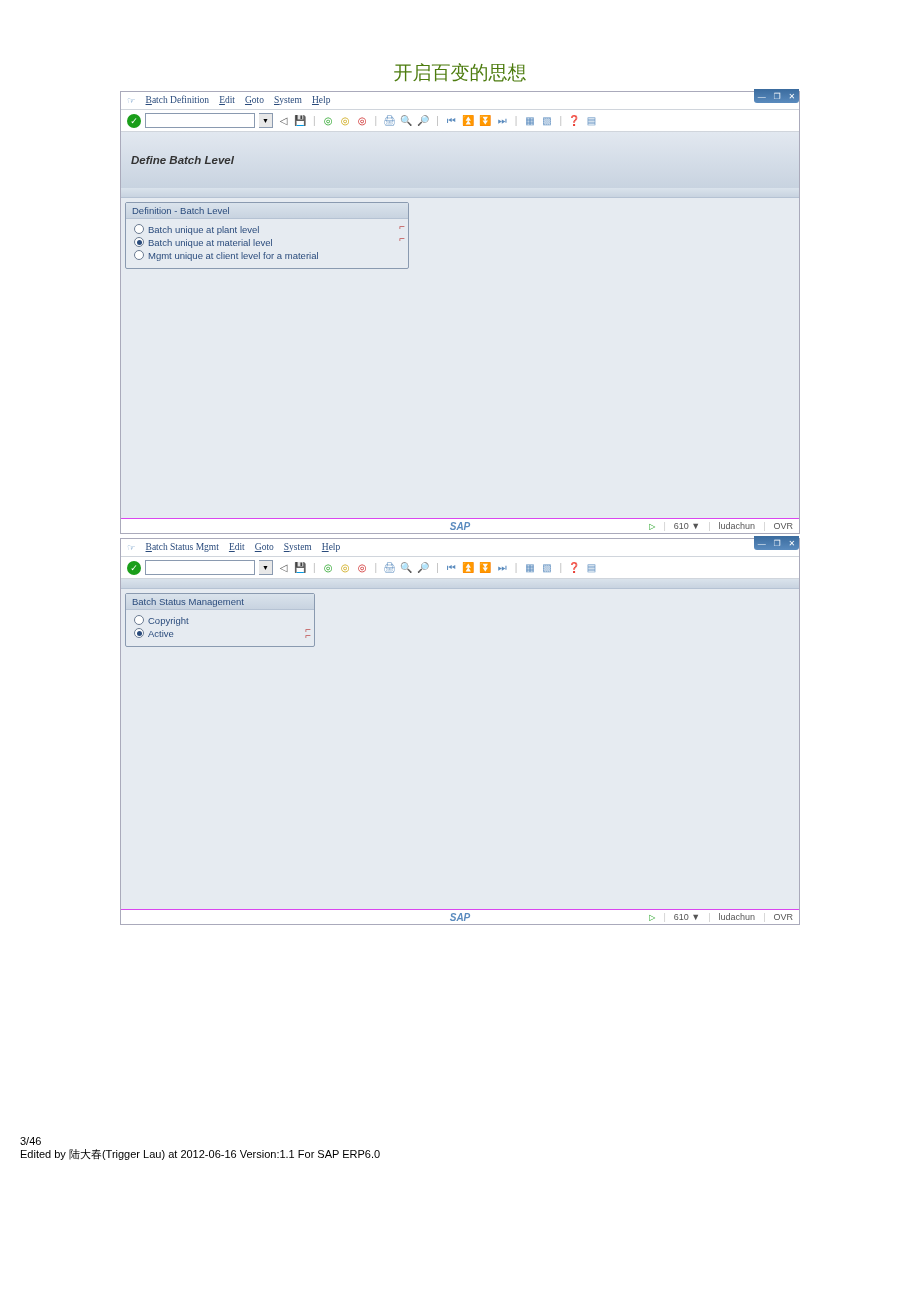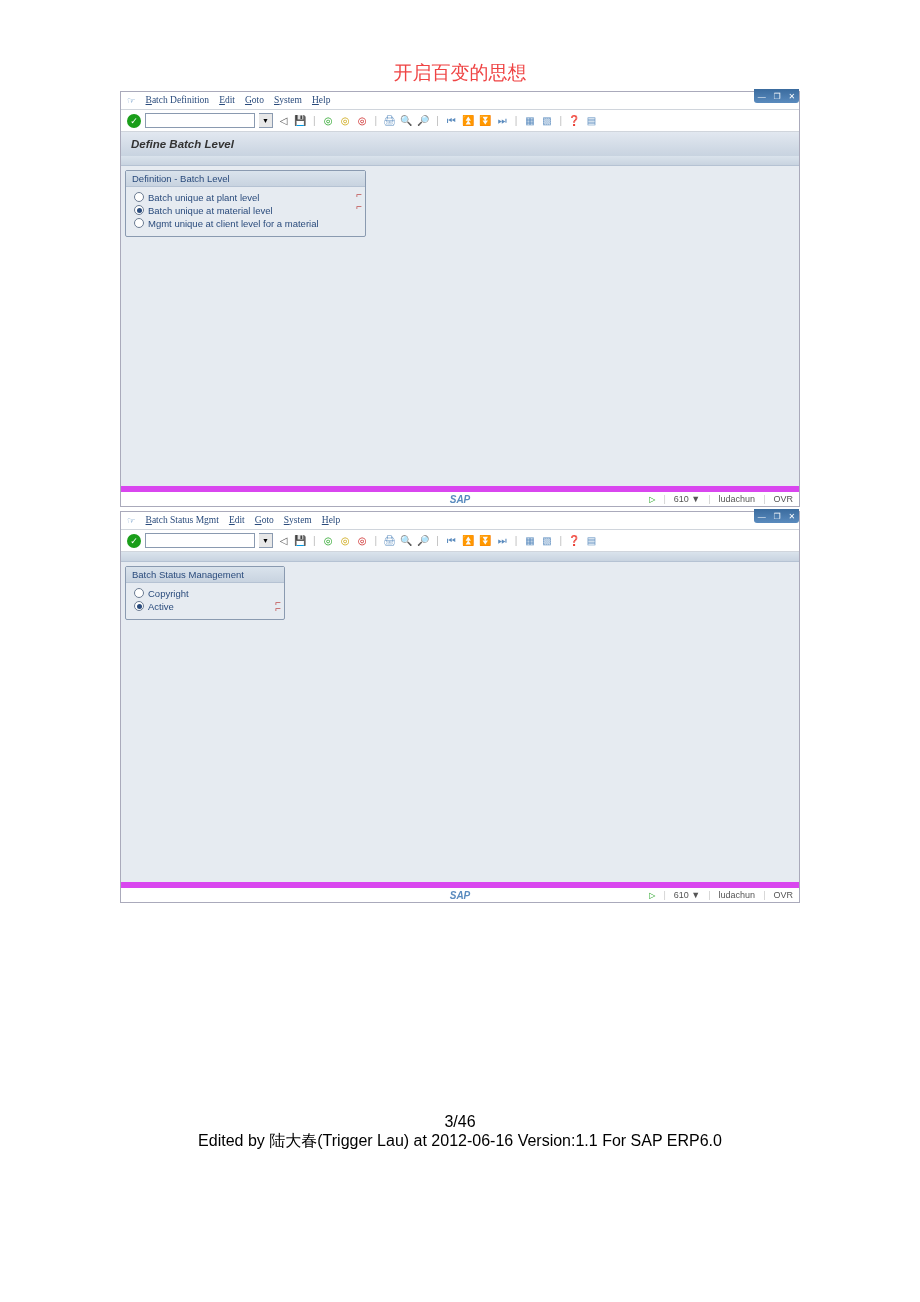--- a/index.html
+++ b/index.html
@@ -10,21 +10,21 @@
     margin: 0 auto;
     font-size: 10px;
   }
   .page {
     padding: 60px 20px 20px 20px;
   }
   .doc-title {
     text-align: center;
     font-size: 19px;
     font-weight: normal;
-    color: #ef4444;
+    color: #4d7c0f;
     margin-bottom: 5px;
   }
   .doc-copyright {
     text-align: center;
     font-size: 12.5px;
     color: #000;
     margin-bottom: 8px;
   }
   .doc-copyright a {
     color: #0000ee;
@@ -112,45 +112,45 @@
   }
   .tb-save { color: #c9a000; }
   .tb-back { color: #555; }
   .tb-green { color: #1a9e1a; }
   .tb-yellow { color: #c9a000; }
   .tb-red { color: #c91414; }
   .tb-doc { color: #5a8bbe; }
   .tb-help { color: #c9a000; }
   .screen-title {
     background: linear-gradient(#e2e8f0, #c8d3e0);
-    padding: 6px 10px;
+    padding: 22px 10px;
     font-size: 11.5px;
     font-weight: bold;
     font-style: italic;
     color: #333;
   }
   .sub-band {
     height: 10px;
     background: linear-gradient(#dae3ec, #c8d3e0);
     border-bottom: 1px solid #b5c2d3;
   }
   .content-area {
     background: #e6ebf1;
     padding: 4px;
     min-height: 320px;
     position: relative;
   }
   .group-box {
     border: 1px solid #8a9ab0;
     background: #e6ebf1;
     border-radius: 2px;
-    width: 241px;
+    width: 284px;
     position: relative;
   }
-  .group-box.narrow { width: 160px; }
+  .group-box.narrow { width: 190px; }
   .group-header {
     background: linear-gradient(#dae3ec, #c8d3e0);
     padding: 2px 6px;
     font-size: 9.5px;
     color: #2a4b7c;
     border-bottom: 1px solid #b5c2d3;
   }
   .group-body {
     padding: 4px 8px 6px 8px;
   }
@@ -177,43 +177,43 @@
     background: #2a4b7c;
     border-radius: 50%;
   }
   .corner-mark {
     position: absolute;
     color: #c05050;
     font-size: 10px;
   }
   .status-bar {
     background: #fff;
-    border-top: 6px solid #d946ef;
+    border-top: 1px solid #d946ef;
     padding: 2px 6px;
     display: flex;
     align-items: center;
     justify-content: flex-end;
     gap: 8px;
     font-size: 9px;
     color: #555;
   }
   .sap-logo {
     position: absolute;
     left: 50%;
     transform: translateX(-50%);
     color: #5a8bbe;
     font-weight: bold;
     font-style: italic;
     font-size: 10px;
   }
   .status-sep { color: #ccc; }
   .status-arrow { color: #1a9e1a; font-size: 8px; }
   .doc-footer {
-    text-align: center;
-    font-size: 16px;
+    text-align: left;
+    font-size: 11px;
     color: #000;
     margin-top: 210px;
   }
 </style>
 </head>
 <body>
 
 <div class="page">
   <h1 class="doc-title">开启百变的思想</h1>
 

